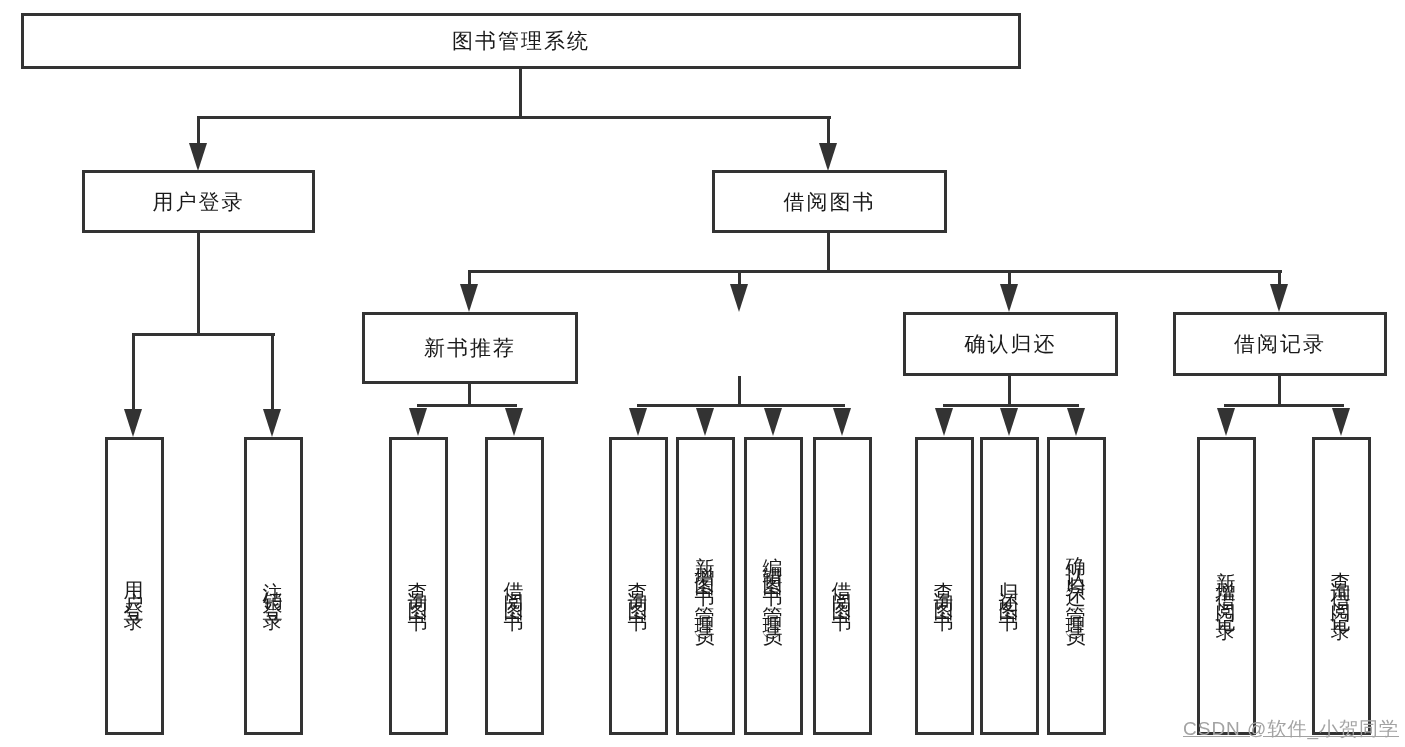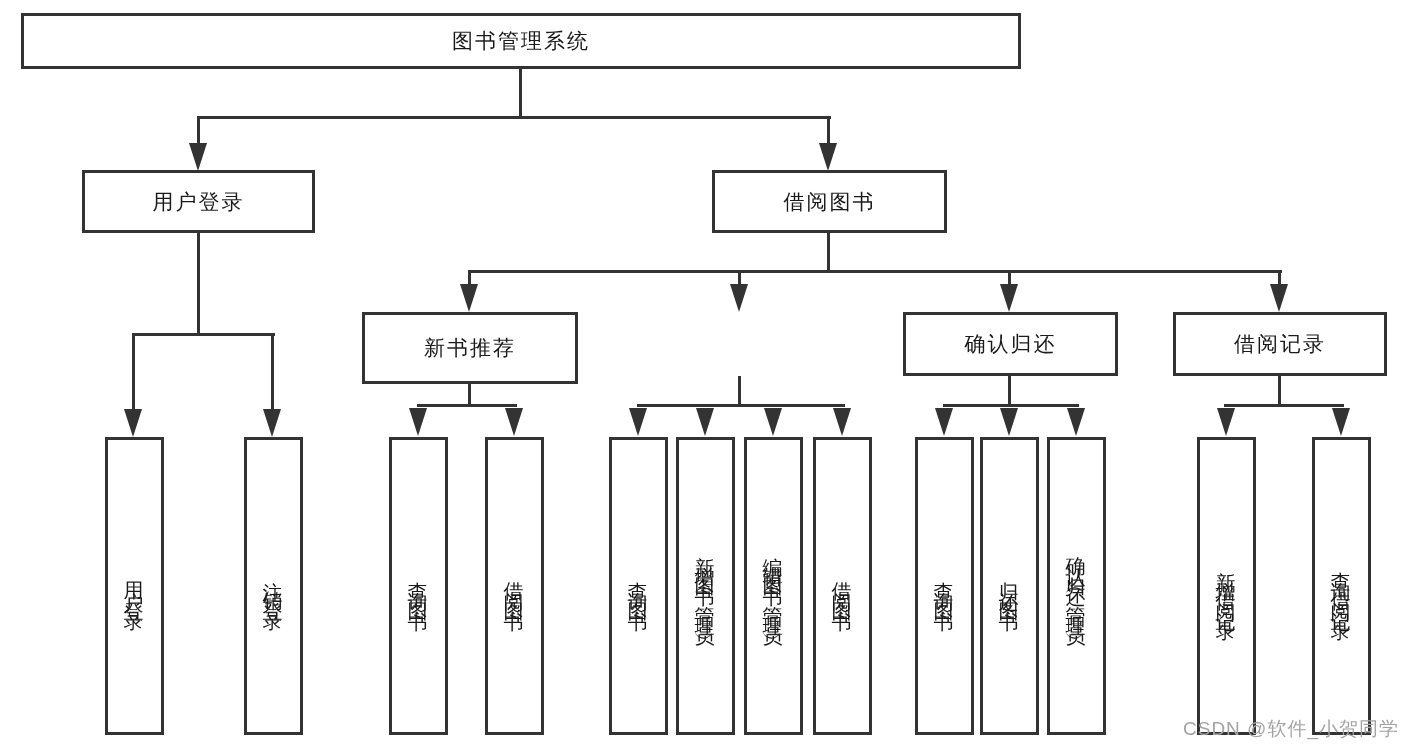--- a/index.html
+++ b/index.html
@@ -59,20 +59,21 @@
     white-space: nowrap;
   }
   .watermark {
     position: absolute;
     left: 1183px;
     top: 716px;
     font-size: 19px;
     color: #a3a3a3;
     letter-spacing: 1px;
     white-space: nowrap;
+    text-decoration: underline;
   }
 </style>
 </head>
 <body>
 
 <div id="stage">
 
   <div class="line" style="left:519px; top:69px;  width:3px;   height:49px;"></div>
   <div class="line" style="left:197px; top:116px; width:634px; height:3px;"></div>
   <div class="line" style="left:197px; top:116px; width:3px;   height:30px;"></div>

